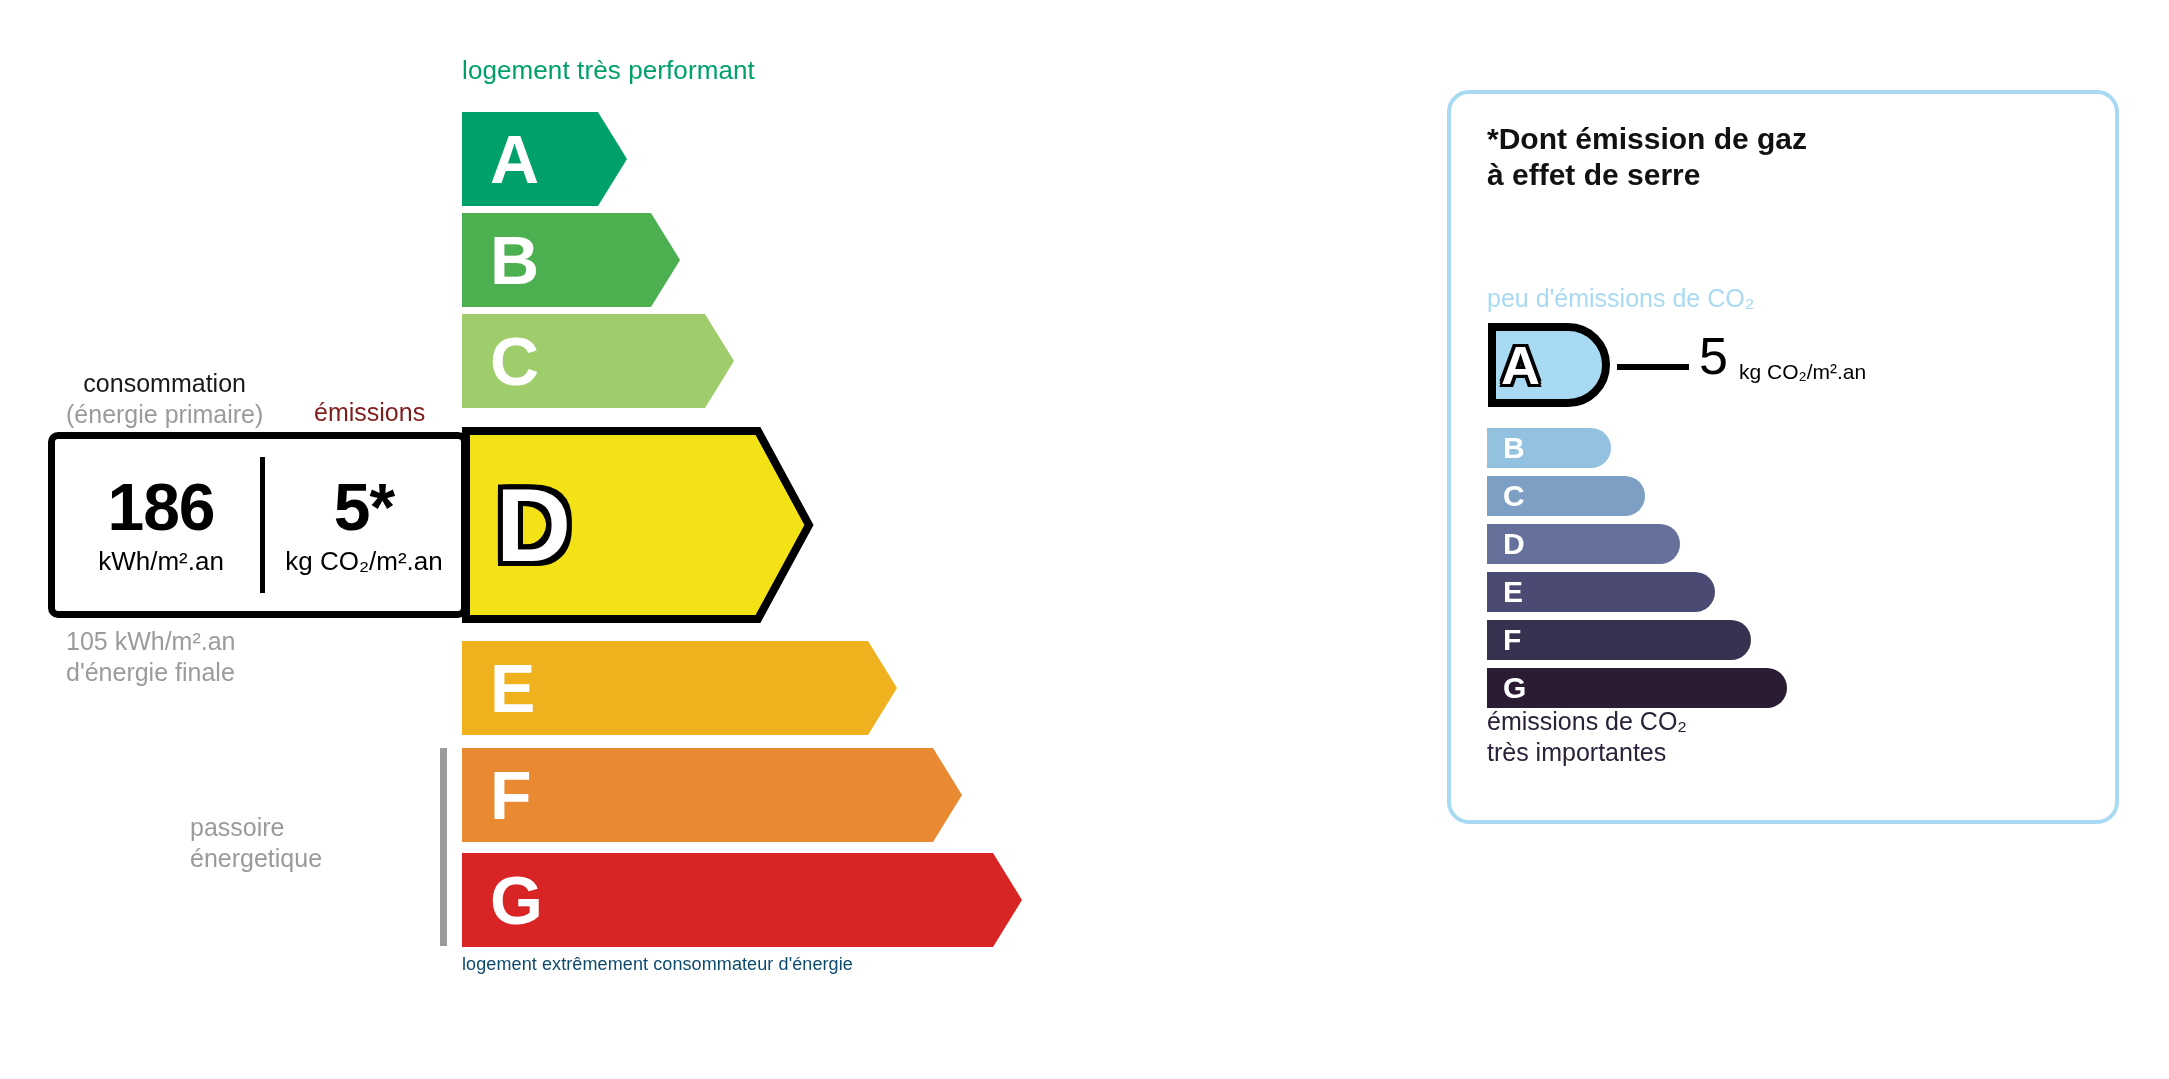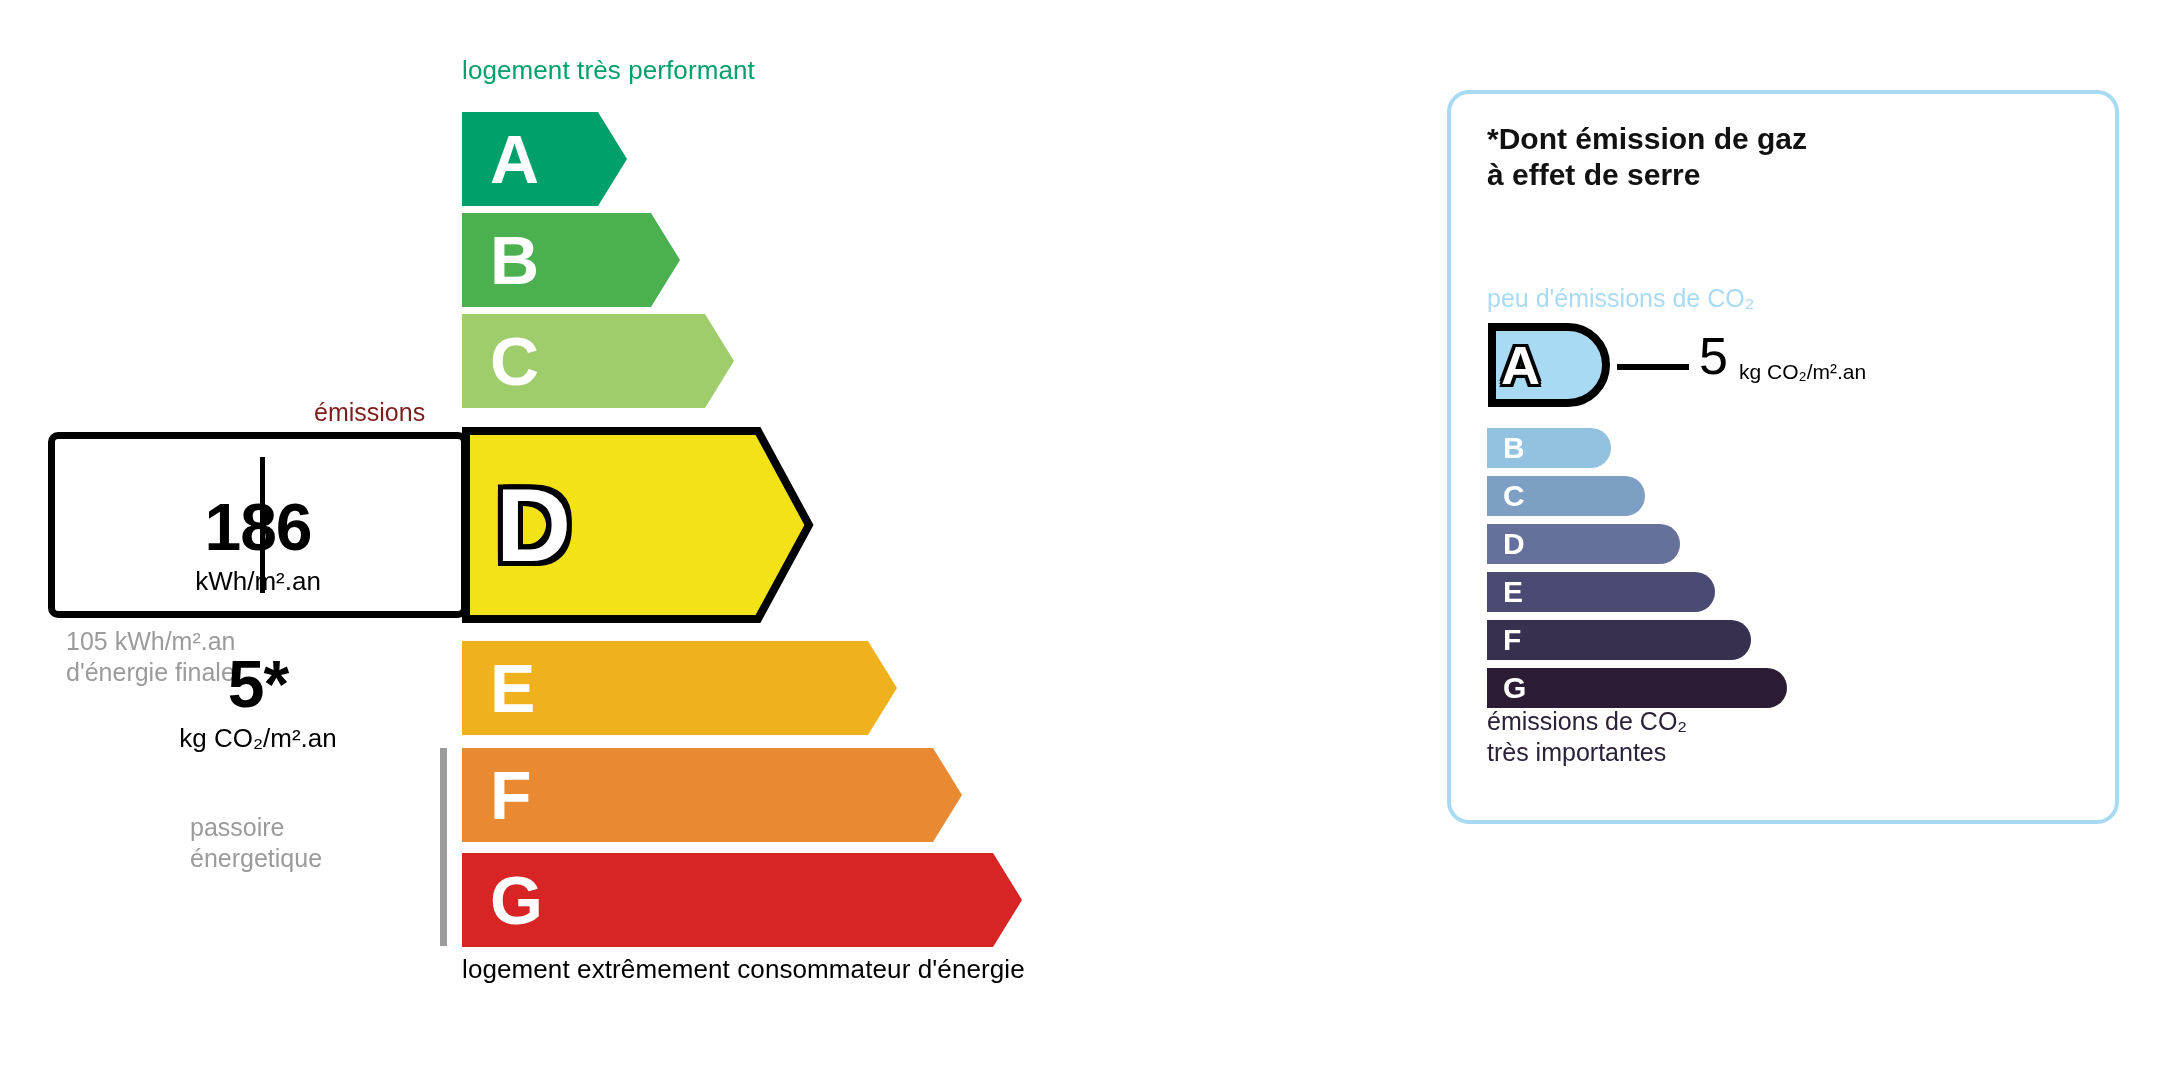--- a/index.html
+++ b/index.html
@@ -36,22 +36,22 @@
     font-size: 26px;
     color: #00a06b;
     white-space: nowrap;
     letter-spacing: 0.1px;
     text-align: center;
   }
   .bottom-caption {
     position: absolute;
     left: 462px;
     top: 954px;
-    font-size: 26px;
-    color: #000000;
+    font-size: 18px;
+    color: #0c4a6e;
     white-space: nowrap;
     letter-spacing: 0.1px;
   }
 
   
   .arrow-row {
     position: absolute;
     left: 462px;
   }
   .arrow {
@@ -97,21 +97,20 @@
     left: 48px;
     top: 432px;
     width: 420px;
     height: 186px;
     border: 7px solid #000000;
     border-radius: 10px;
     background: #ffffff;
     box-sizing: border-box;
     display: flex;
     z-index: 7;
-    flex-direction: column;
   }
   .value-cell {
     flex: 1 1 50%;
     display: flex;
     flex-direction: column;
     align-items: center;
     justify-content: center;
     position: relative;
   }
   .value-cell.left-cell { flex: 0 0 212px; }
@@ -373,20 +372,24 @@
         <div class="arrow-letter">G</div>
       </div>
     </div>
 
     <div class="bottom-caption">logement extrêmement consommateur d'énergie</div>
 
     <div id="passoire-bar"></div>
     <div id="passoire-text" style="white-space: pre-line;">passoire
 énergetique</div>
 
+    <div class="box-label" id="label-consommation">
+      <span>consommation</span>
+      <span class="sub">(énergie primaire)</span>
+    </div>
     <div class="box-label" id="label-emissions">émissions</div>
 
     <div id="value-box">
       <div class="value-cell left-cell">
         <div class="big">186</div>
         <div class="unit">kWh/m².an</div>
       </div>
       <div id="value-divider"></div>
       <div class="value-cell">
         <div class="big">5*</div>

